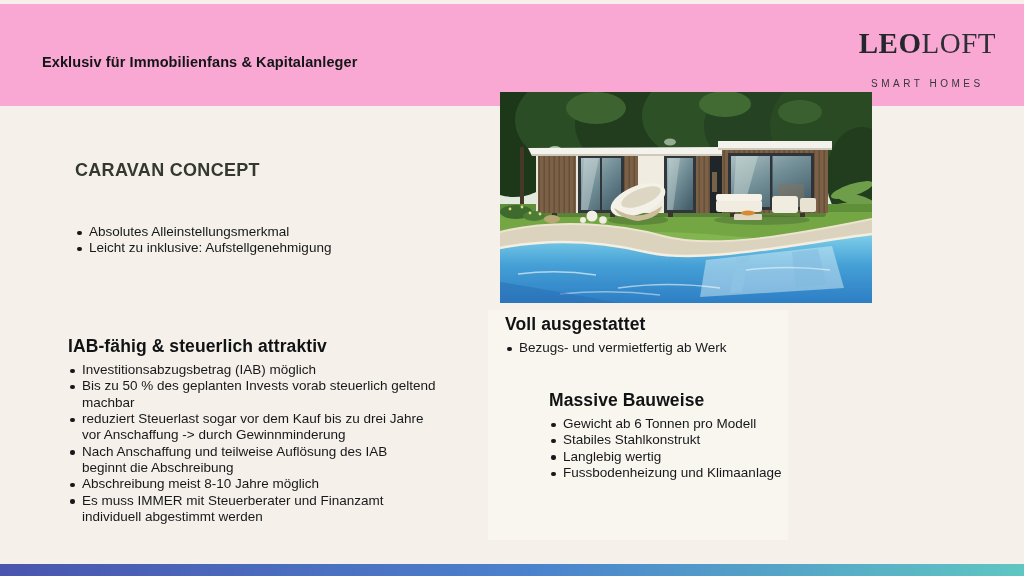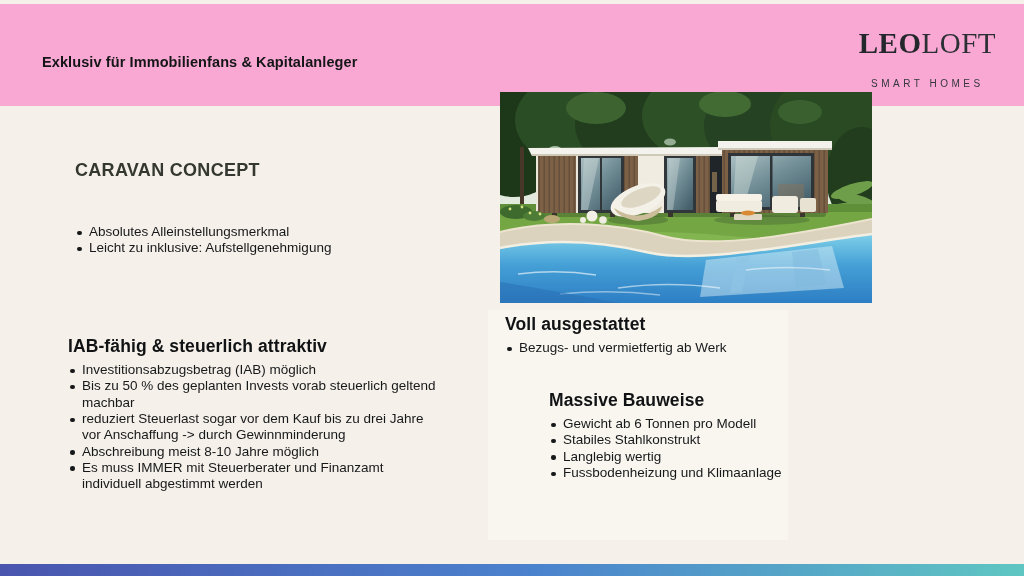--- a/index.html
+++ b/index.html
@@ -91,20 +91,22 @@
   </section>
 
   <section class="sec sec-iab">
     <h2>IAB-fähig &amp; steuerlich attraktiv</h2>
     <ul>
       <li>Investitionsabzugsbetrag (IAB) möglich</li>
       <li>Bis zu 50 % des geplanten Invests vorab steuerlich geltend
 machbar</li>
       <li>reduziert Steuerlast sogar vor dem Kauf bis zu drei Jahre
 vor Anschaffung -&gt; durch Gewinnminderung</li>
+      <li>Nach Anschaffung und teilweise Auflösung des IAB
+beginnt die Abschreibung</li>
       <li>Abschreibung meist 8-10 Jahre möglich</li>
       <li>Es muss IMMER mit Steuerberater und Finanzamt
 individuell abgestimmt werden</li>
     </ul>
   </section>
 
   <div class="right-panel"></div>
 
   <svg class="photo" viewBox="0 0 372 211" preserveAspectRatio="none" role="img" aria-label="Modernes modulares Smart Home mit großen Fenstern, Garten und Pool">
     <defs>

